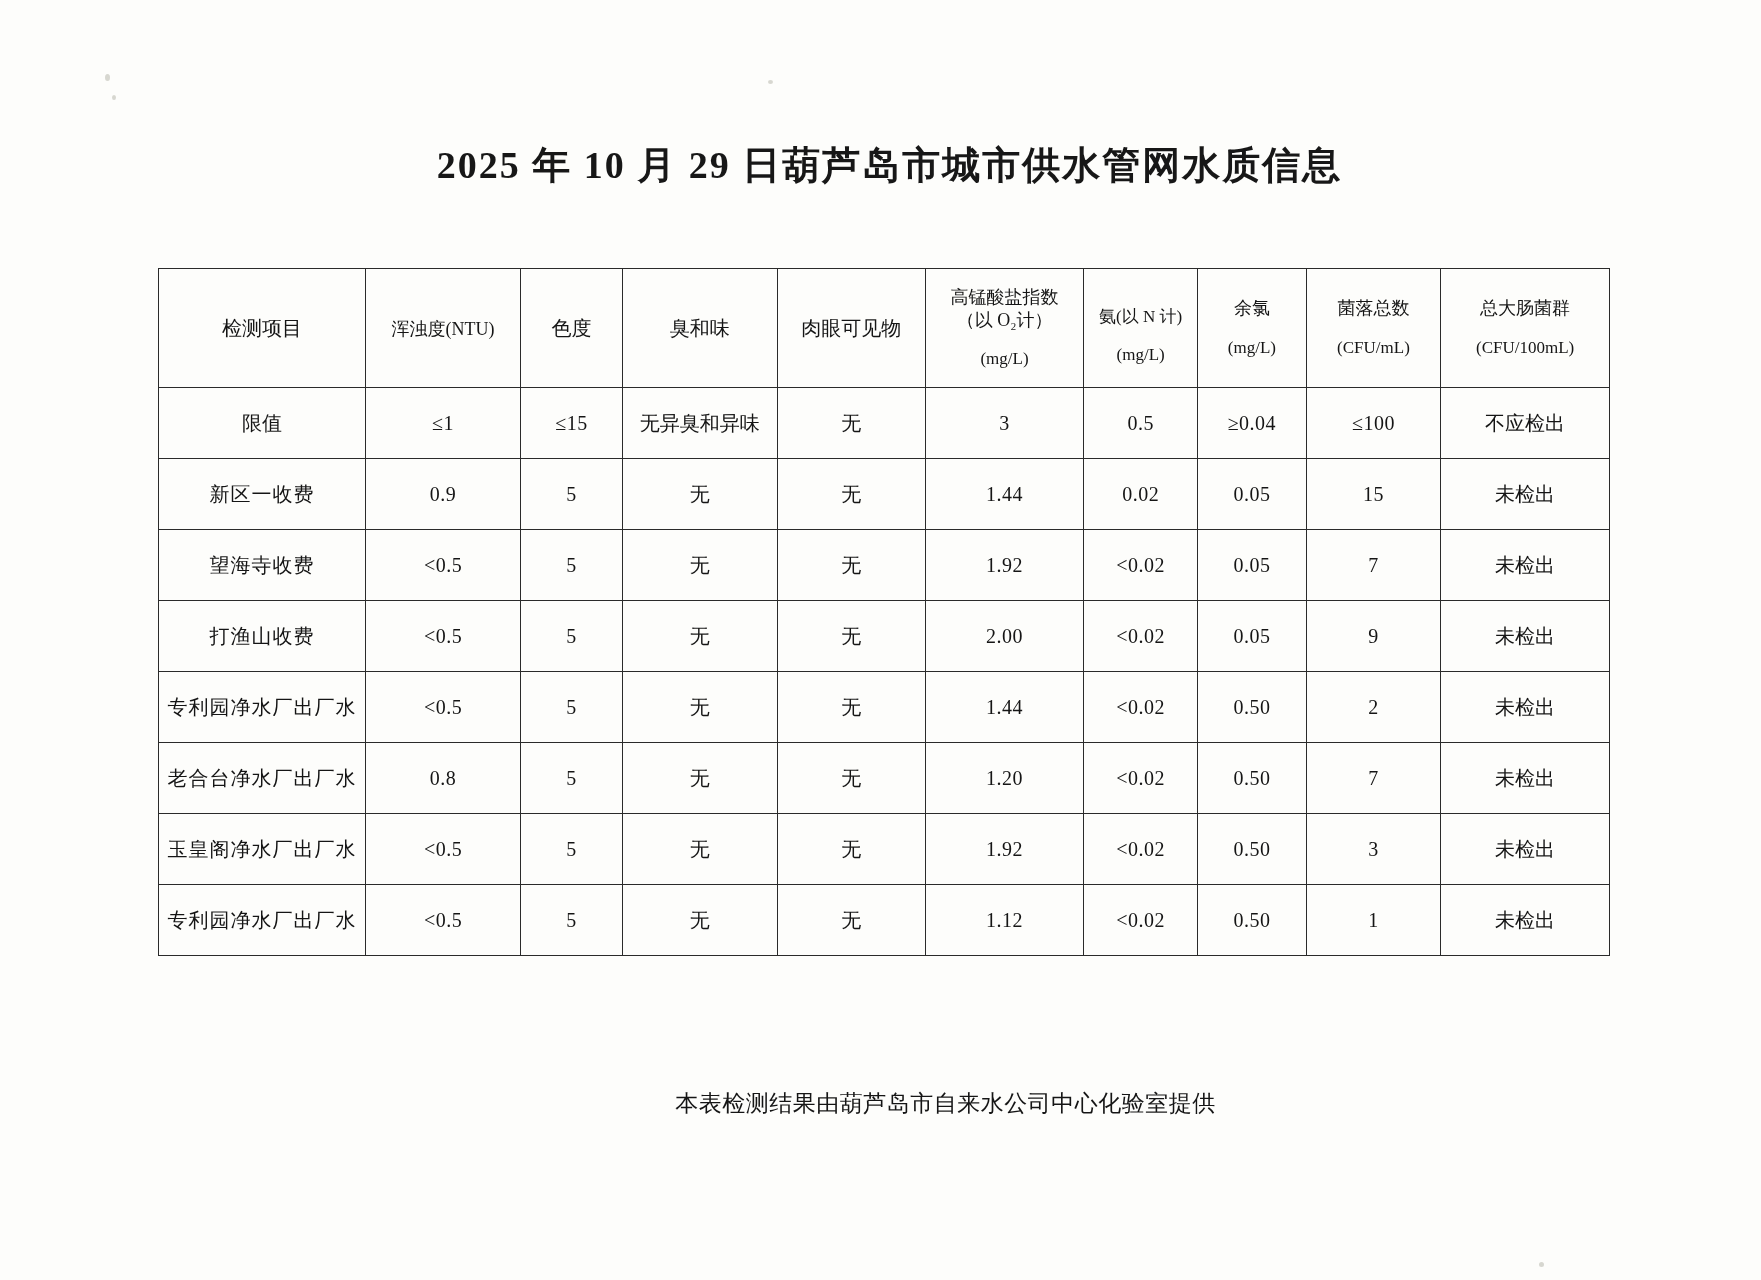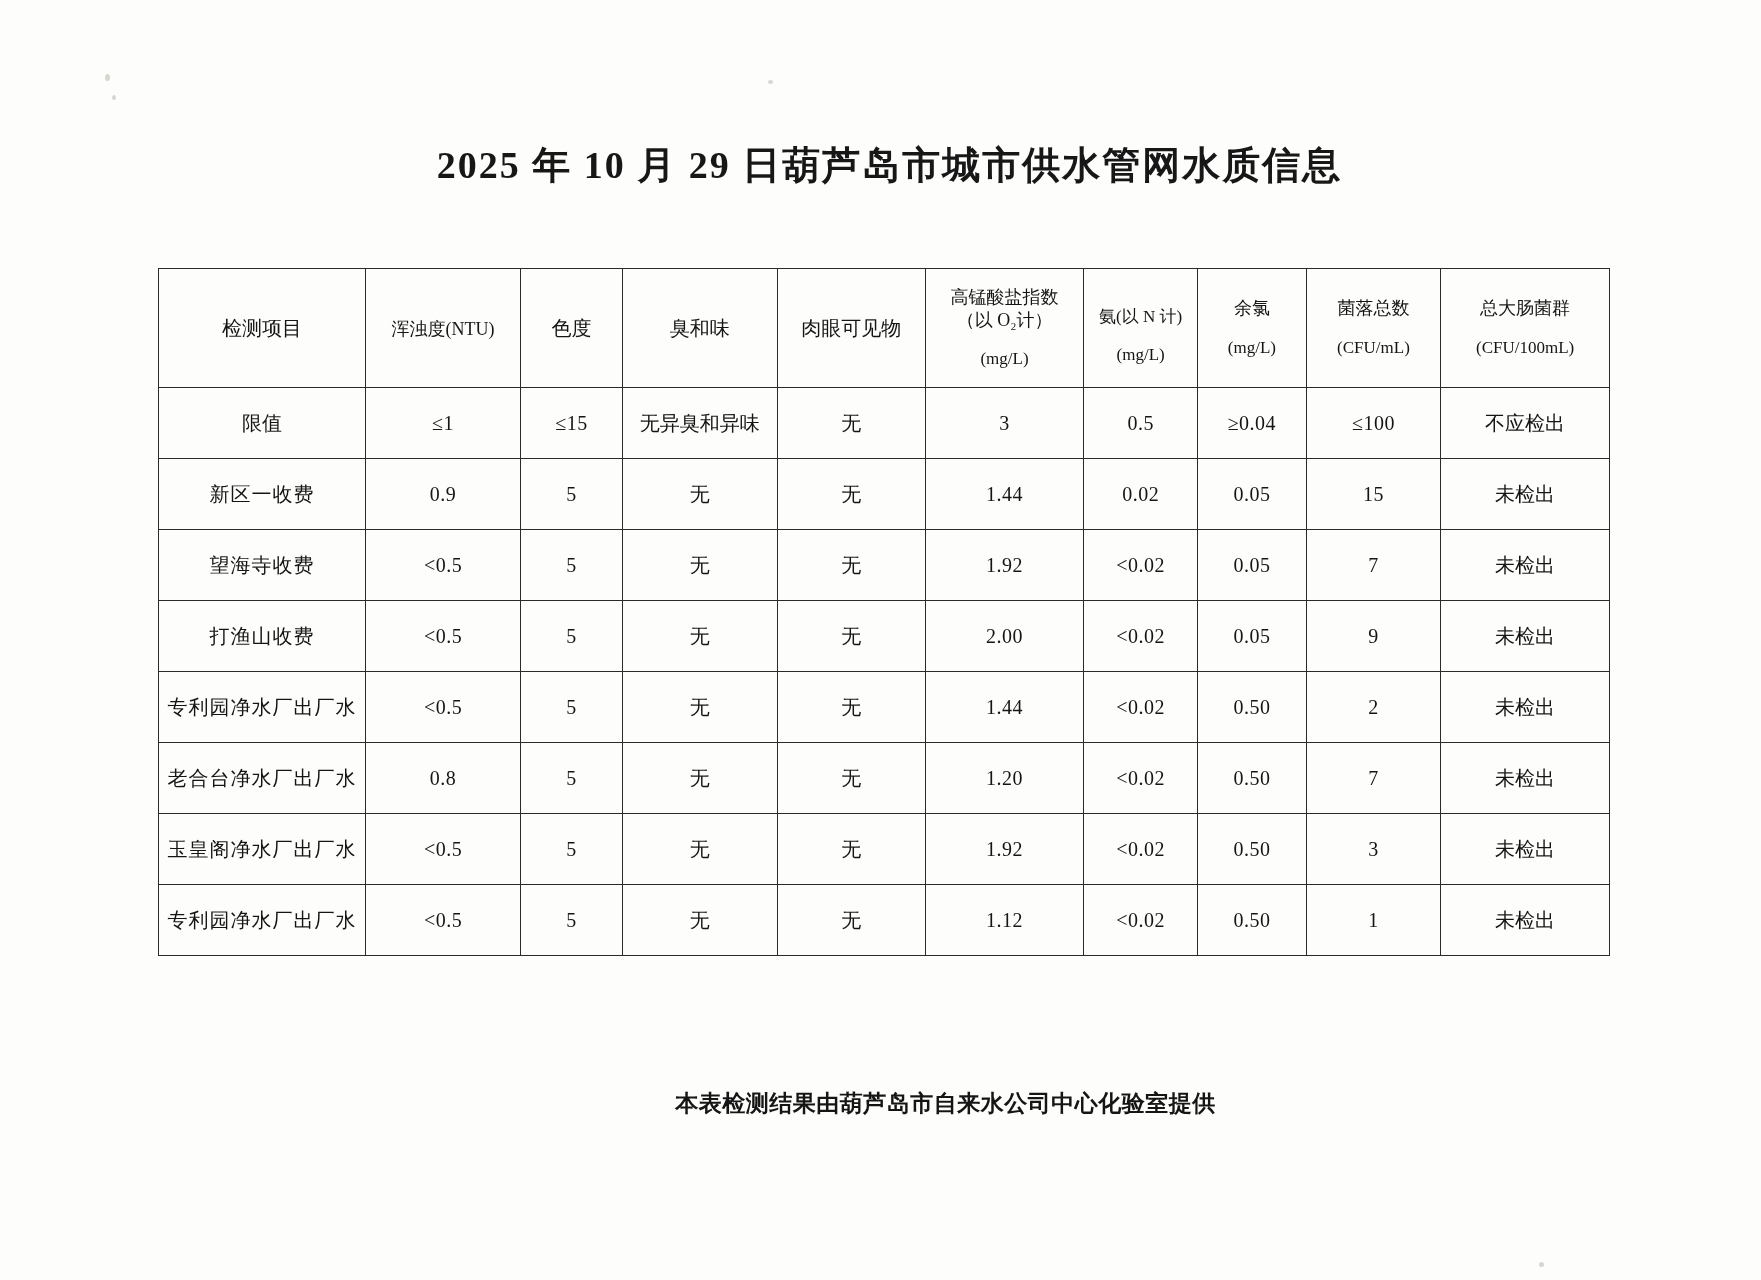--- a/index.html
+++ b/index.html
@@ -95,21 +95,21 @@
   }
   .footer-note {
     position: absolute;
     top: 1088px;
     left: 0;
     width: 100%;
     text-align: center;
     padding-left: 130px;
     box-sizing: border-box;
     font-size: 23px;
-    font-weight: bold;
+    font-weight: normal;
     color: #151515;
     letter-spacing: .5px;
   }
   .col-item { width: 200px; }
   .col-turb { width: 150px; }
   .col-color { width: 98px; }
   .col-odor { width: 150px; }
   .col-visible { width: 143px; }
   .col-perm { width: 153px; }
   .col-ammonia { width: 110px; }

